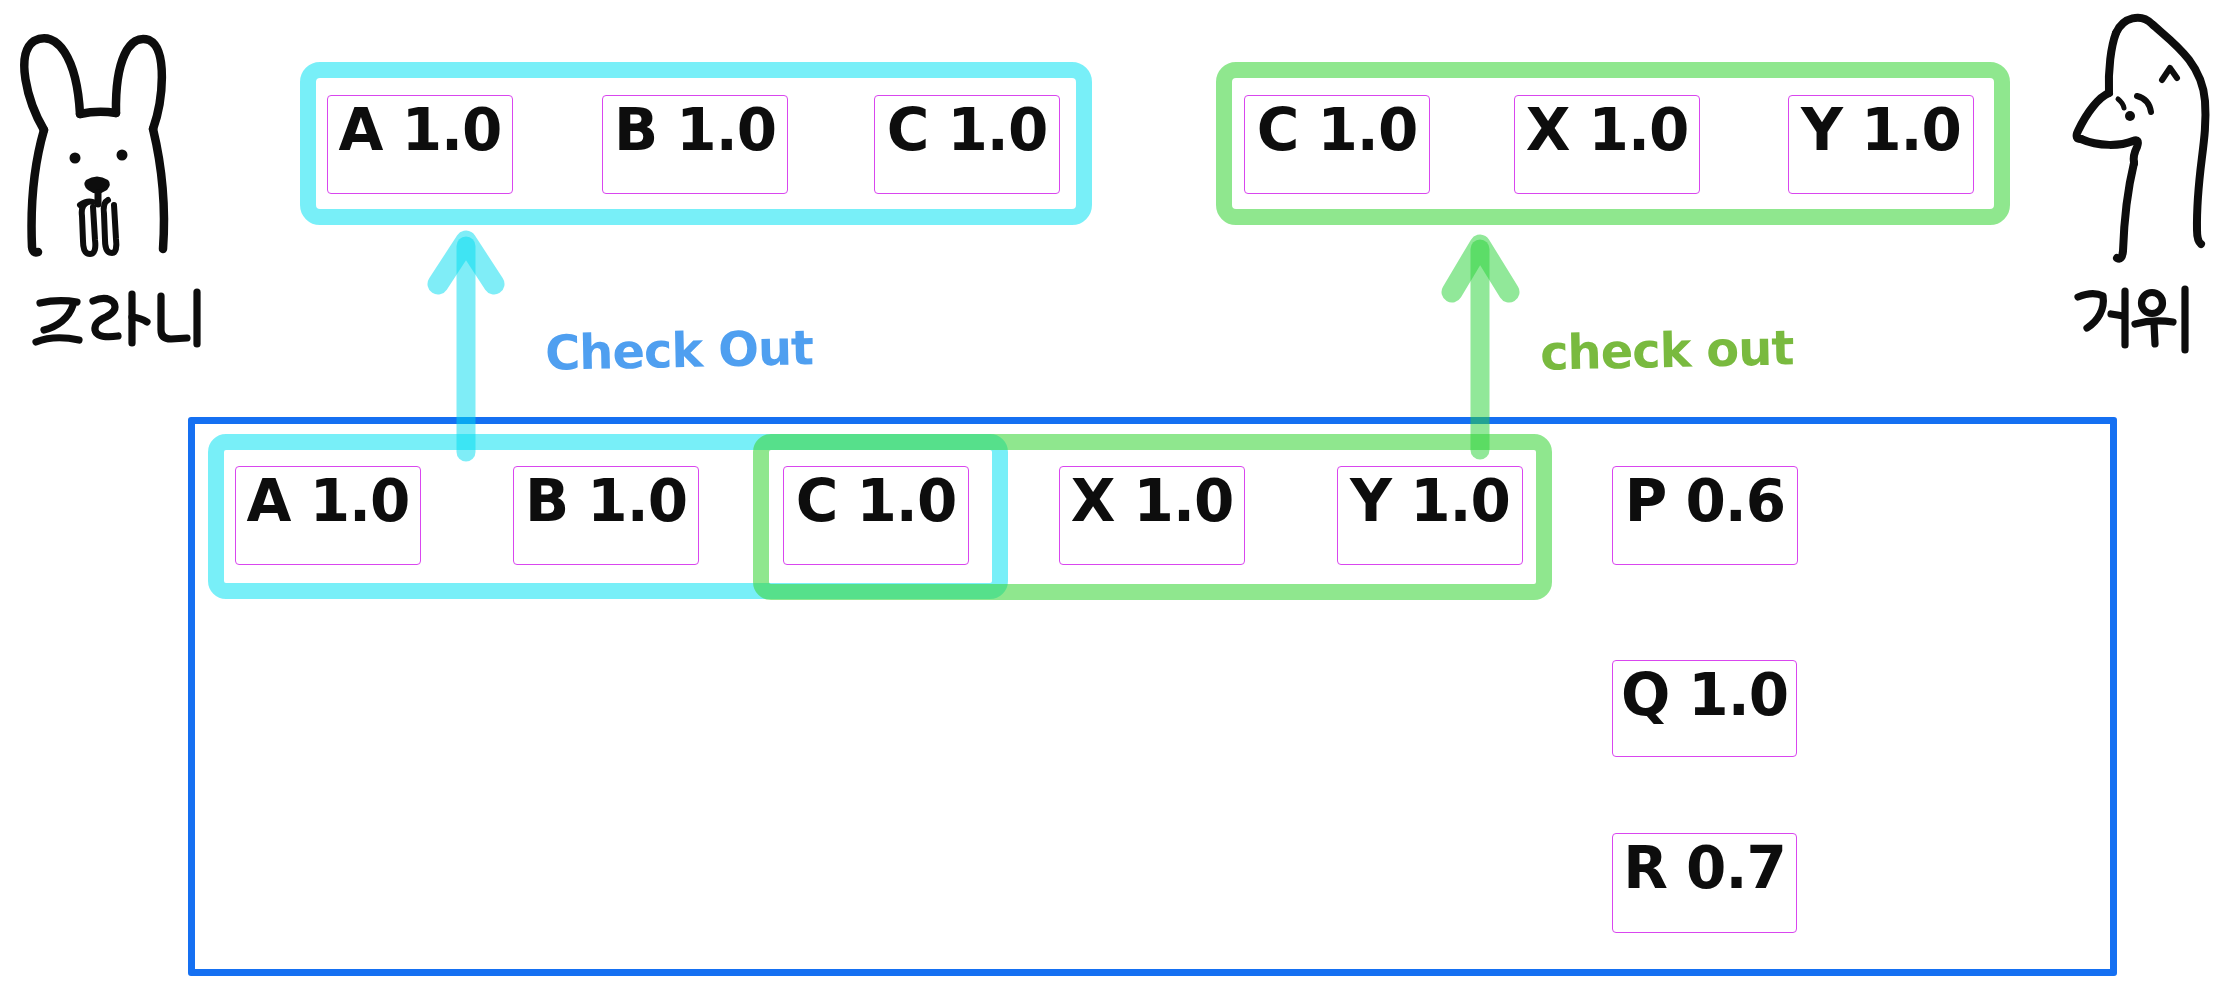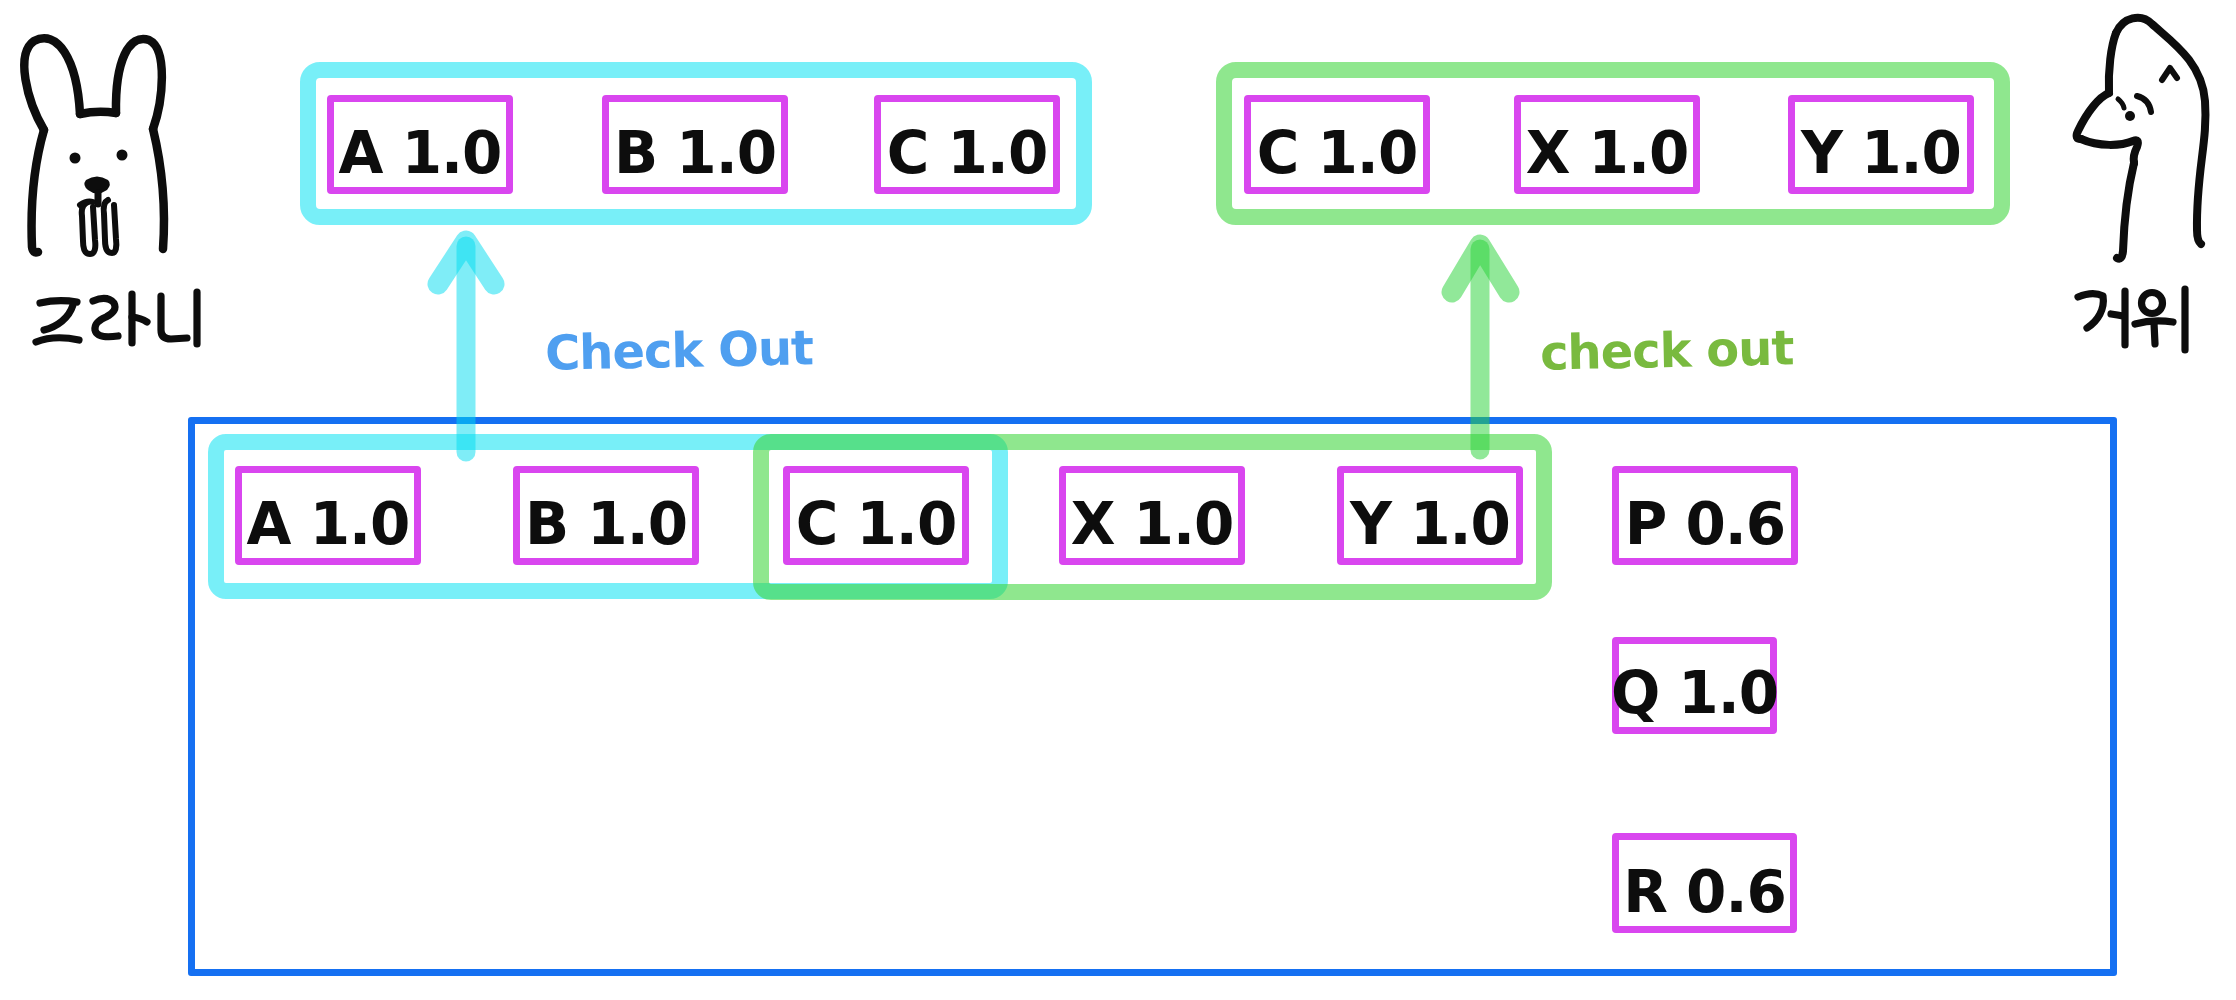--- a/index.html
+++ b/index.html
@@ -13,22 +13,22 @@
 
   
   .hl{position:absolute;box-sizing:border-box;background:transparent;}
   #grp-top-left {left:300px;top:62px;width:792px;height:163px;border:16px solid rgba(0,224,242,0.53);border-radius:20px;}
   #grp-top-right{left:1216px;top:62px;width:794px;height:163px;border:16px solid rgba(62,214,60,0.58);border-radius:20px;}
   #hl-bottom-cyan {left:208px;top:434px;width:800px;height:165px;border:16px solid rgba(0,224,242,0.53);border-radius:18px;}
   #hl-bottom-green{left:753px;top:434px;width:799px;height:166px;border:16px solid rgba(62,214,60,0.58);border-radius:18px;}
 
   
   .vbox{position:absolute;box-sizing:border-box;width:186px;height:99px;
-        border:7px solid #d946ef;border-radius:4px;background:#ffffff;
-        display:flex;align-items:flex-end;justify-content:center;}
+        border:1px solid #d946ef;border-radius:4px;background:#ffffff;
+        display:flex;align-items:flex-start;justify-content:center;}
   .vlabel{font:700 58px "DejaVu Sans",sans-serif;color:#0d0d0d;letter-spacing:-1px;white-space:nowrap;}
 
   
   .handtext{position:absolute;font:600 48px "DejaVu Sans",sans-serif;letter-spacing:-1px;
             white-space:nowrap;transform:rotate(-1.2deg);}
   #checkout-left {left:545px;top:322px;color:#4f9ff0;}
   #checkout-right{left:1540px;top:322px;color:#79ba3f;}
 
   
   #ink{left:0;top:0;width:2236px;height:1000px;pointer-events:none;}
@@ -81,25 +81,25 @@
   <div class="vbox" style="left:1059px;top:466px">
     <span class="vlabel">X 1.0</span>
     </div>
   <div class="vbox" style="left:1337px;top:466px">
     <span class="vlabel">Y 1.0</span>
     </div>
   <div class="vbox" style="left:1612px;top:466px">
     <span class="vlabel">P 0.6</span>
     </div>
 
-  <div class="vbox" style="left:1612px;top:637px;width:165px;height:97px">
+  <div class="vbox" style="left:1612px;top:660px;width:185px;height:97px">
     <span class="vlabel">Q 1.0</span>
     </div>
   <div class="vbox" style="left:1612px;top:833px;width:185px;height:100px">
-    <span class="vlabel">R 0.6</span>
+    <span class="vlabel">R 0.7</span>
     </div>
 
   <div id="checkout-left" class="handtext">Check Out</div>
   <div id="checkout-right" class="handtext">check out</div>
 
   <span class="ghost" style="left:32px;top:293px">고라니</span>
   <span class="ghost" style="left:2073px;top:288px">거위</span>
 
   <svg id="ink" class="abs" viewBox="0 0 2236 1000">
 

